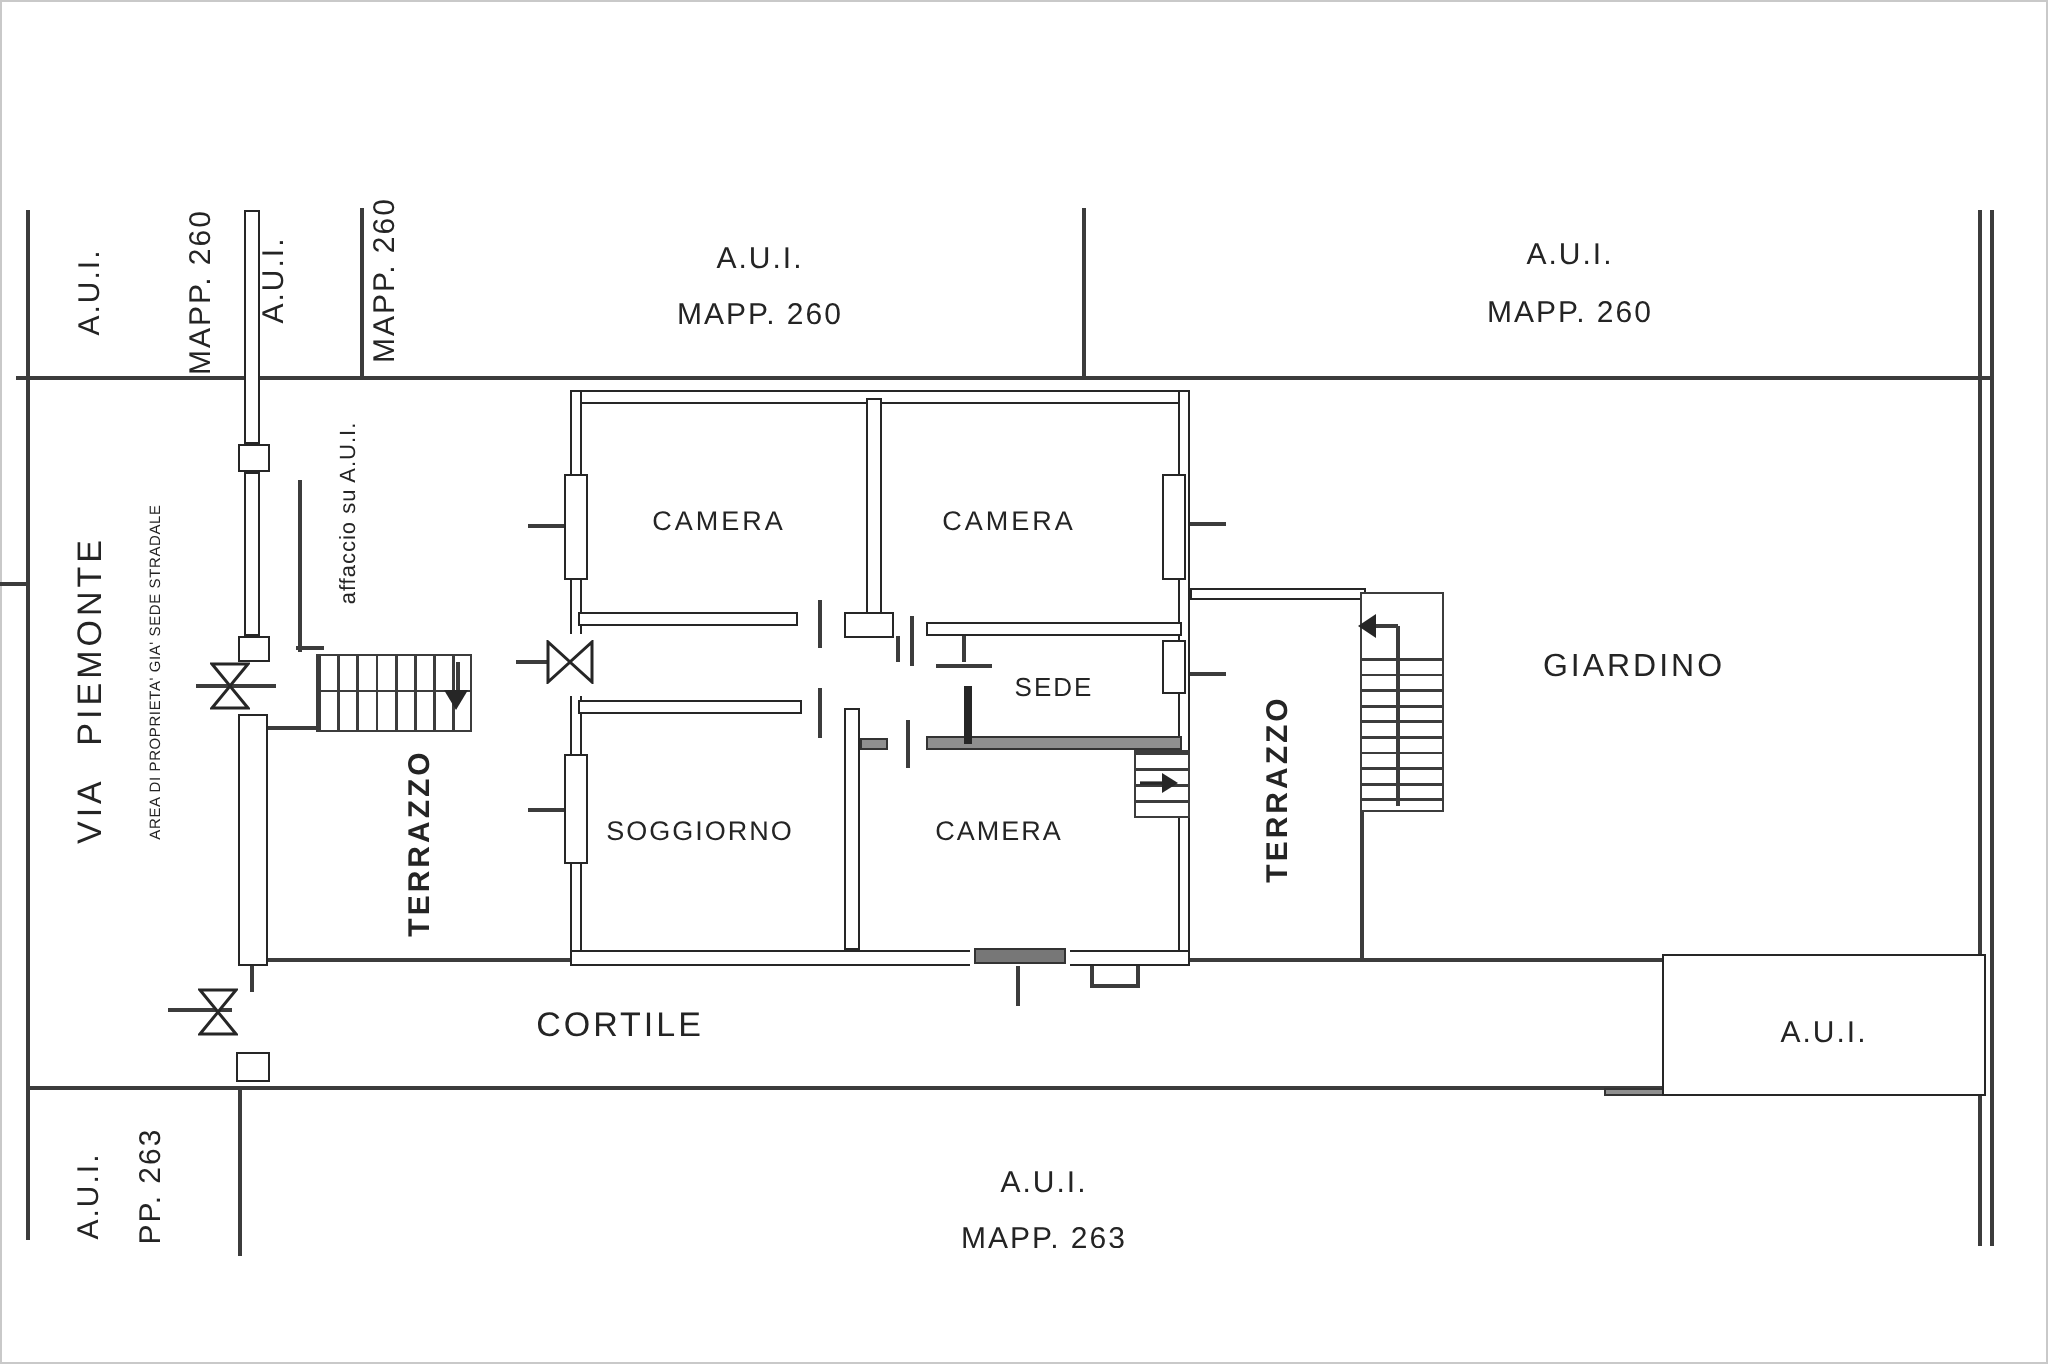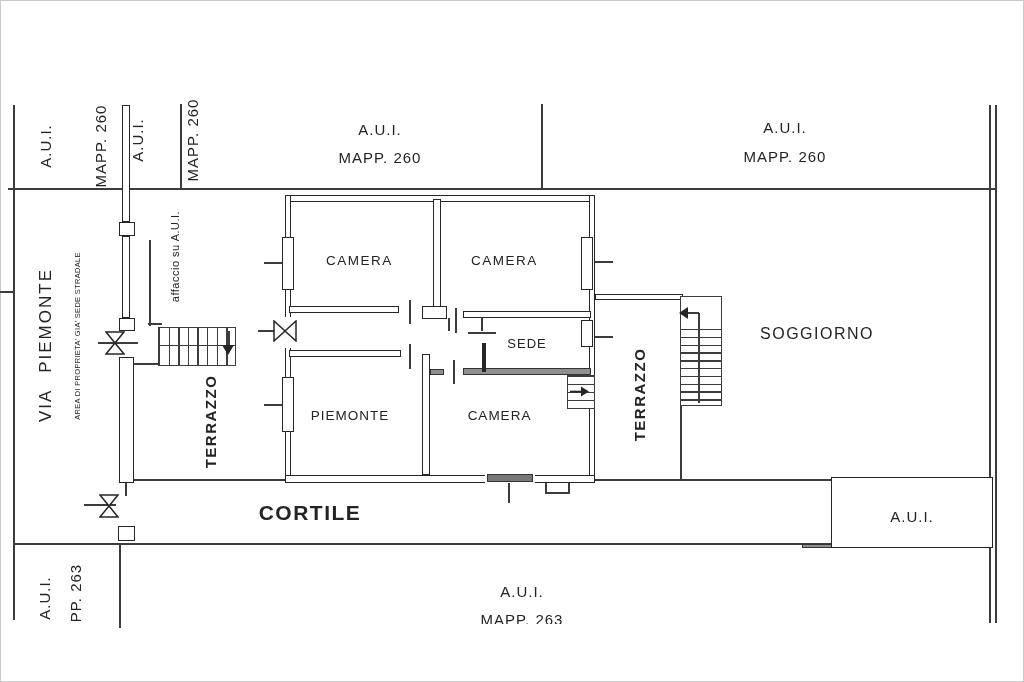--- a/index.html
+++ b/index.html
@@ -145,24 +145,24 @@
   <div class="lbl z6" style="left:320px;top:148px;width:120px;height:18px;font-size:15px;letter-spacing:1px;font-weight:500">MAPP. 260</div>
   <div class="lbl z6" style="left:735px;top:118px;width:100px;height:18px;font-size:15px;letter-spacing:1px;font-weight:500">A.U.I.</div>
   <div class="lbl z6" style="left:725px;top:147px;width:120px;height:18px;font-size:15px;letter-spacing:1px;font-weight:500">MAPP. 260</div>
 
   <div class="lbl rot z6" style="left:-43px;top:335px;width:175px;height:20px;font-size:17px;letter-spacing:2px;word-spacing:10px;font-weight:500">VIA PIEMONTE</div>
   <div class="lbl rot z6" style="left:-21px;top:331px;width:198px;height:10px;font-size:7.5px;letter-spacing:.3px">AREA DI PROPRIETA' GIA' SEDE STRADALE</div>
 
   <div class="lbl z6" style="left:322px;top:252px;width:75px;height:17px;font-size:13.5px;letter-spacing:1.5px">CAMERA</div>
   <div class="lbl z6" style="left:467px;top:252px;width:75px;height:17px;font-size:13.5px;letter-spacing:1.5px">CAMERA</div>
   <div class="lbl z6" style="left:496px;top:336px;width:62px;height:15px;font-size:13px;letter-spacing:1px">SEDE</div>
-  <div class="lbl z6" style="left:304px;top:407px;width:92px;height:17px;font-size:13.5px;letter-spacing:1px">PIEMONTE</div>
+  <div class="lbl z6" style="left:304px;top:407px;width:92px;height:17px;font-size:13.5px;letter-spacing:1px">SOGGIORNO</div>
   <div class="lbl z6" style="left:471px;top:407px;width:57px;height:17px;font-size:13.5px;letter-spacing:1px">CAMERA</div>
 
-  <div class="lbl z6" style="left:771px;top:324px;width:92px;height:19px;font-size:16px;letter-spacing:1.5px;font-weight:500">SOGGIORNO</div>
-  <div class="lbl z6" style="left:269px;top:502px;width:82px;height:20px;font-size:21px;letter-spacing:1.5px;font-weight:700">CORTILE</div>
+  <div class="lbl z6" style="left:771px;top:324px;width:92px;height:19px;font-size:16px;letter-spacing:1.5px;font-weight:500">GIARDINO</div>
+  <div class="lbl z6" style="left:269px;top:502px;width:82px;height:20px;font-size:17px;letter-spacing:1.5px;font-weight:400">CORTILE</div>
 
   <div class="lbl rot z6" style="left:14px;top:590px;width:60px;height:16px;font-size:15px;letter-spacing:1px;font-weight:500">A.U.I.</div>
   <div class="lbl rot z6" style="left:39px;top:585px;width:72px;height:16px;font-size:15px;letter-spacing:1px;font-weight:500">PP. 263</div>
   <div class="lbl z6" style="left:487px;top:582px;width:70px;height:18px;font-size:15px;letter-spacing:1px;font-weight:500">A.U.I.</div>
   <div class="lbl z6" style="left:467px;top:612px;width:110px;height:12px;overflow:hidden;align-items:flex-start;font-size:15px;line-height:15px;letter-spacing:1px;font-weight:400">MAPP. 263</div>
 
 </div>
 
 </body></html>

